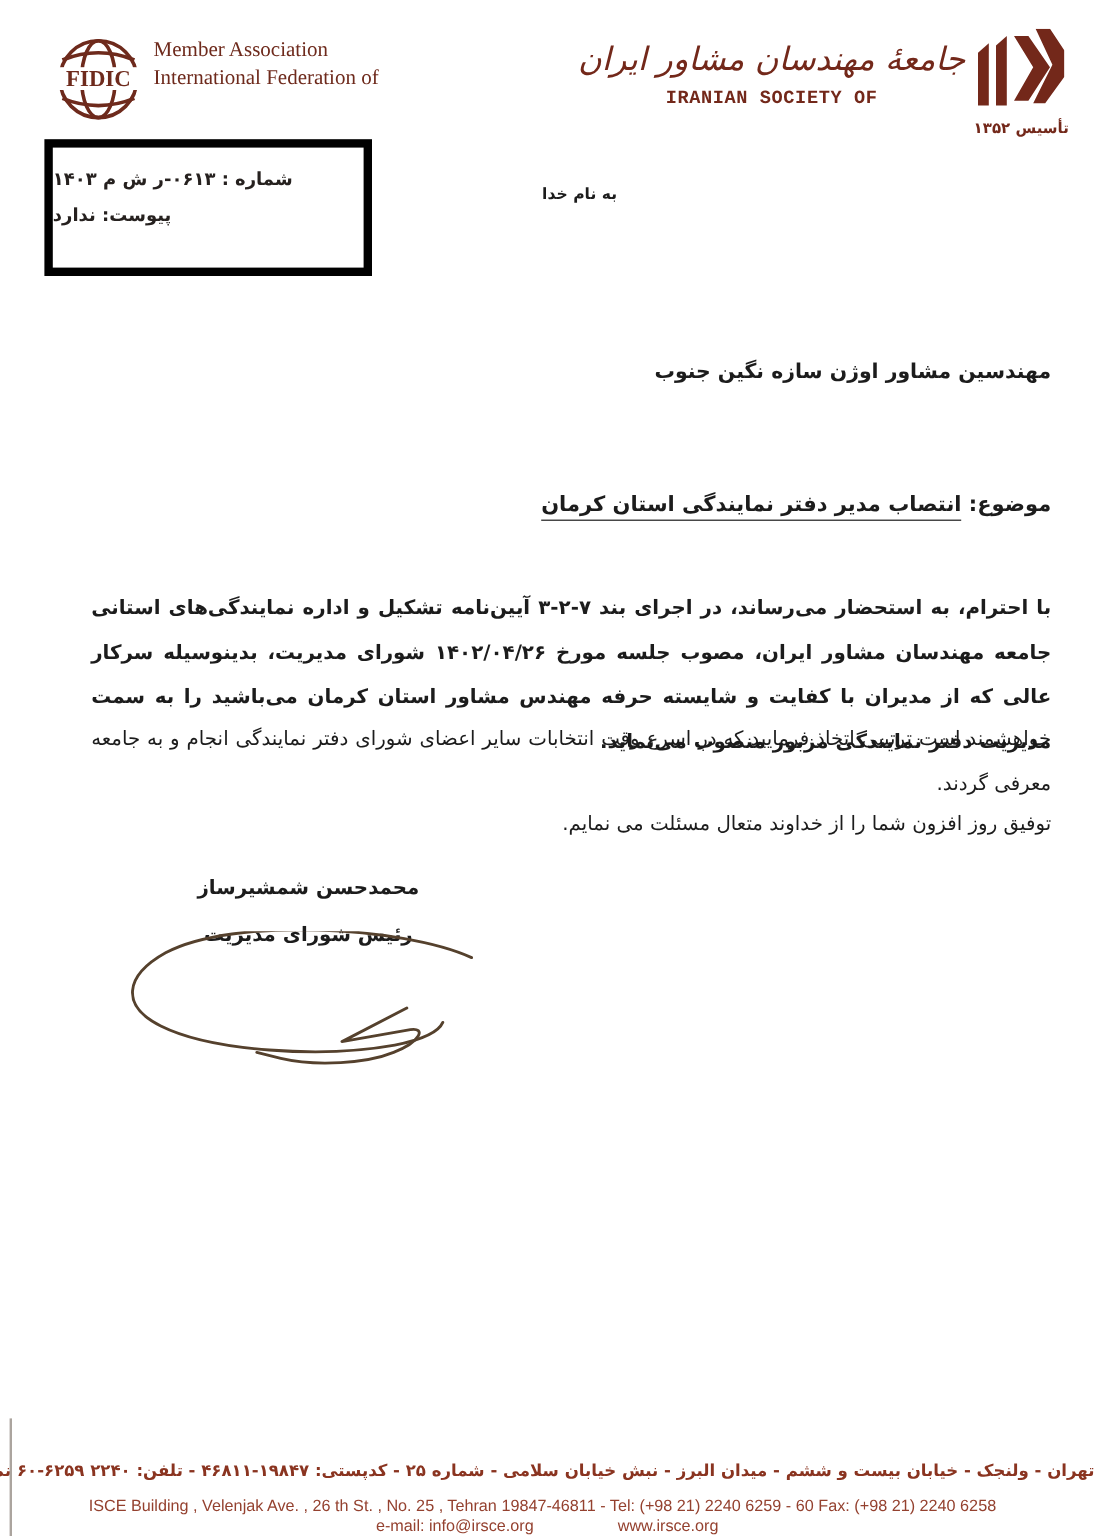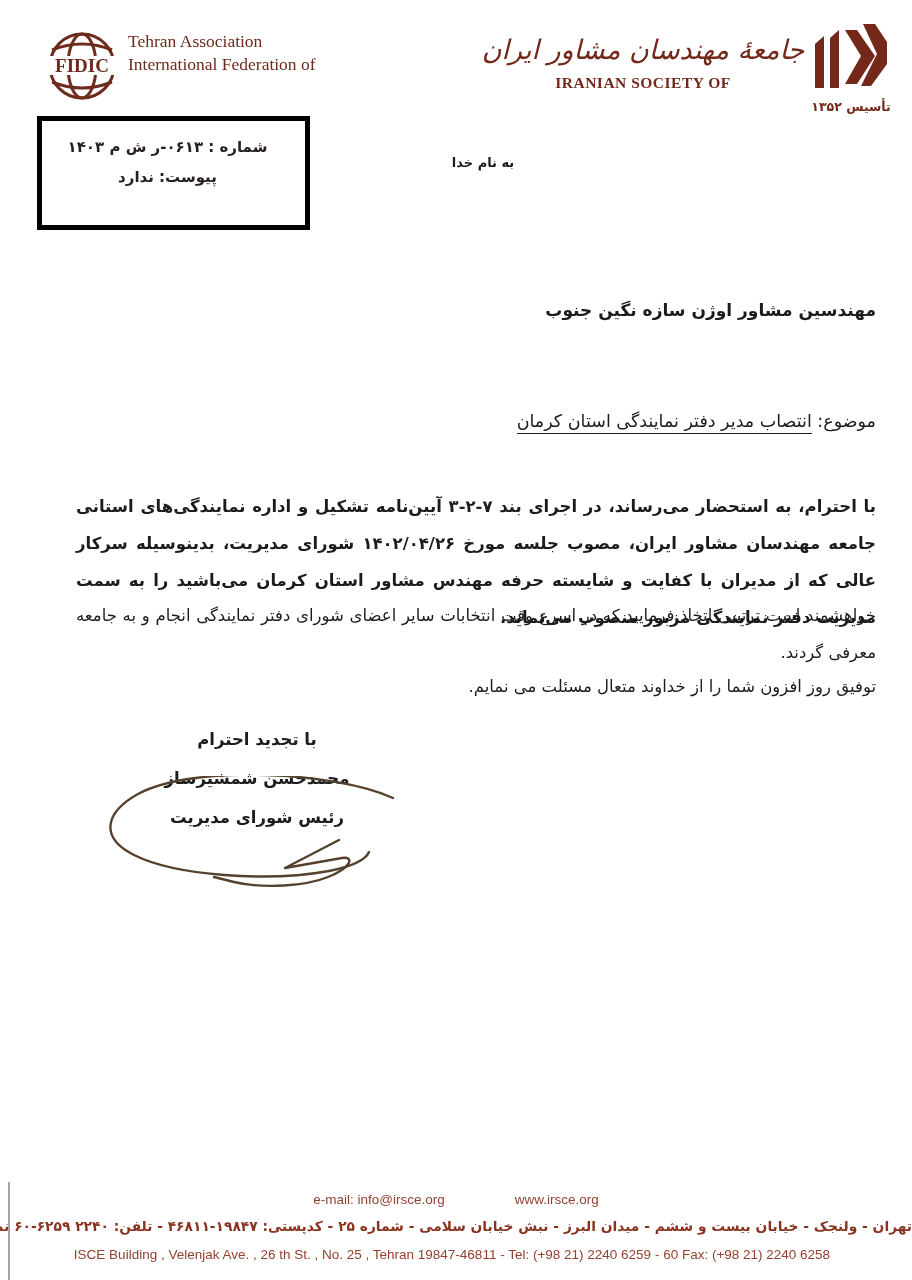--- a/index.html
+++ b/index.html
@@ -11,72 +11,72 @@
   
   .fidic-globe{left:46px;top:30px;width:72px;height:72px;}
   .fidic-lines{left:128px;top:30px;width:260px;
     font-family:"Liberation Serif",serif;font-size:17.5px;line-height:23px;
     color:#6e2a1c;}
   
   .isce-fa{right:104px;top:34px;width:330px;text-align:center;
     font-size:27px;font-weight:normal;font-style:italic;color:#73281a;
     direction:rtl;white-space:nowrap;}
   .isce-en{right:104px;top:74px;width:330px;text-align:center;
-    font-family:Liberation Serif, serif;font-weight:bold;font-size:15.5px;
+    font-family:Liberation Mono, monospace;font-weight:bold;font-size:15.5px;
     line-height:17px;color:#73281a;letter-spacing:.5px;}
   .isce-mark{left:815px;top:24px;width:72px;height:74px;}
   .isce-est{left:806px;top:99px;width:90px;text-align:center;
     font-size:12.5px;font-weight:bold;color:#73281a;direction:rtl;white-space:nowrap;}
   
   .bismillah{left:408px;top:119px;width:150px;text-align:center;
     font-weight:bold;font-size:13px;direction:rtl;margin-top:36px;}
   
   .meta-box{left:37px;top:116px;width:273px;height:114px;
-    border:5px solid #000000;box-sizing:border-box;
-    padding:11px 12px 0 0;direction:rtl;text-align:center;
+    border:7px solid #000000;box-sizing:border-box;
+    padding:11px 12px 0 0;direction:rtl;text-align:left;
     font-weight:bold;font-size:15px;line-height:30px;color:#26211f;}
   
   .recipient{right:36px;top:295px;width:800px;direction:rtl;text-align:right;
     font-weight:bold;font-size:17px;line-height:30px;}
   .subject{right:36px;top:411px;width:800px;direction:rtl;text-align:right;
-    font-weight:normal;font-size:17.5px;}
+    font-weight:bold;font-size:17.5px;}
   .subject .u{border-bottom:1.5px solid #1c1c1c;padding-bottom:2px;}
   .para{right:36px;width:800px;direction:rtl;text-align:justify;
     font-size:16.5px;line-height:37px;}
   .p1{top:488px;font-weight:bold;} .p2{top:597px;} .p3{top:668px;text-align:right;}
   
   .sig-block{left:148px;top:720px;width:218px;text-align:center;direction:rtl;
     font-weight:bold;font-size:16.5px;line-height:39px;}
   .sig-svg{left:96px;top:776px;width:324px;height:128px;}
   
   .footer-fa{left:0;top:1218px;width:912px;text-align:center;direction:rtl;
     font-weight:bold;font-size:13.8px;color:#8a3420;white-space:nowrap;}
   .footer-en{left:0;top:1247px;width:904px;text-align:center;
     font-family:"Liberation Sans",sans-serif;font-size:13.5px;color:#94412f;white-space:nowrap;}
-  .footer-email{left:0;top:1192px;width:912px;text-align:center;
+  .footer-email{left:0;top:1264px;width:912px;text-align:center;
     font-family:"Liberation Sans",sans-serif;font-size:13.5px;color:#94412f;}
   .footer-email .gap{display:inline-block;width:70px;}
   .edge-line{left:8px;top:1182px;width:2px;height:98px;background:#aba49e;}
 </style>
 </head>
 <body>
 
 <svg class="abs fidic-globe" viewBox="0 0 72 72" aria-hidden="true">
   <g stroke="#6e2a1c" stroke-width="3" fill="none">
     <circle cx="36" cy="36" r="32"></circle>
     <ellipse cx="36" cy="36" rx="14" ry="32"></ellipse>
     <path d="M6,20 Q36,8 66,20"></path>
     <path d="M6,52 Q36,64 66,52"></path>
   </g>
   <rect x="2" y="26" width="68" height="19" fill="#ffffff"></rect>
   <text x="36" y="42" text-anchor="middle" font-family="Liberation Serif, serif" font-size="19" font-weight="bold" fill="#6e2a1c">FIDIC</text>
 </svg>
 
 <div class="abs fidic-lines">
-  <div>Tehran Association</div>
+  <div>Member Association</div>
   <div>International Federation of</div>
 </div>
 
 <div class="abs isce-fa">جامعهٔ مهندسان مشاور ایران</div>
 
 <div class="abs isce-en">
   <div>IRANIAN SOCIETY OF</div>
 </div>
 
 <svg class="abs isce-mark" viewBox="0 0 72 74" aria-hidden="true">
@@ -104,21 +104,20 @@
   <span>موضوع:</span>
   <span> </span>
   <span class="u">انتصاب مدیر دفتر نمایندگی استان کرمان</span>
 </div>
 
 <div class="abs para p1">با احترام،  به استحضار می‌رساند، در اجرای بند ۷-۲-۳ آیین‌نامه تشکیل و اداره نمایندگی‌های استانی جامعه مهندسان مشاور ایران، مصوب جلسه مورخ ۱۴۰۲/۰۴/۲۶ شورای مدیریت، بدینوسیله سرکار عالی که از مدیران با کفایت و شایسته حرفه مهندس مشاور استان کرمان می‌باشید را به سمت مدیریت دفتر نمایندگی مزبور منصوب می‌نماید.</div>
 <div class="abs para p2">خواهشمند است ترتیبی اتخاذ فرمایید که در اسرع وقت انتخابات سایر اعضای شورای دفتر نمایندگی انجام و به جامعه معرفی گردند.</div>
 <div class="abs para p3">توفیق روز افزون شما را از خداوند متعال مسئلت می نمایم.</div>
 
 <div class="abs sig-block">
-  <div>با تجدید احترام</div>
   <div>محمدحسن شمشیرساز</div>
   <div>رئیس شورای مدیریت</div>
 </div>
 
 <svg class="abs sig-svg" viewBox="0 0 324 128" aria-hidden="true">
   <g stroke="#55412d" stroke-width="2.4" fill="none" stroke-linecap="round" stroke-linejoin="round">
     <path d="M297,22 C240,-4 98,-12 42,18 C8,37 4,62 38,79 C80,100 172,106 233,95 C258,90 270,83 273,76"></path>
     <path d="M243,64 L189,92 L246,82 C259,80 255,92 232,101 C210,110 168,113 138,106 L118,101"></path>
   </g>
 </svg>

